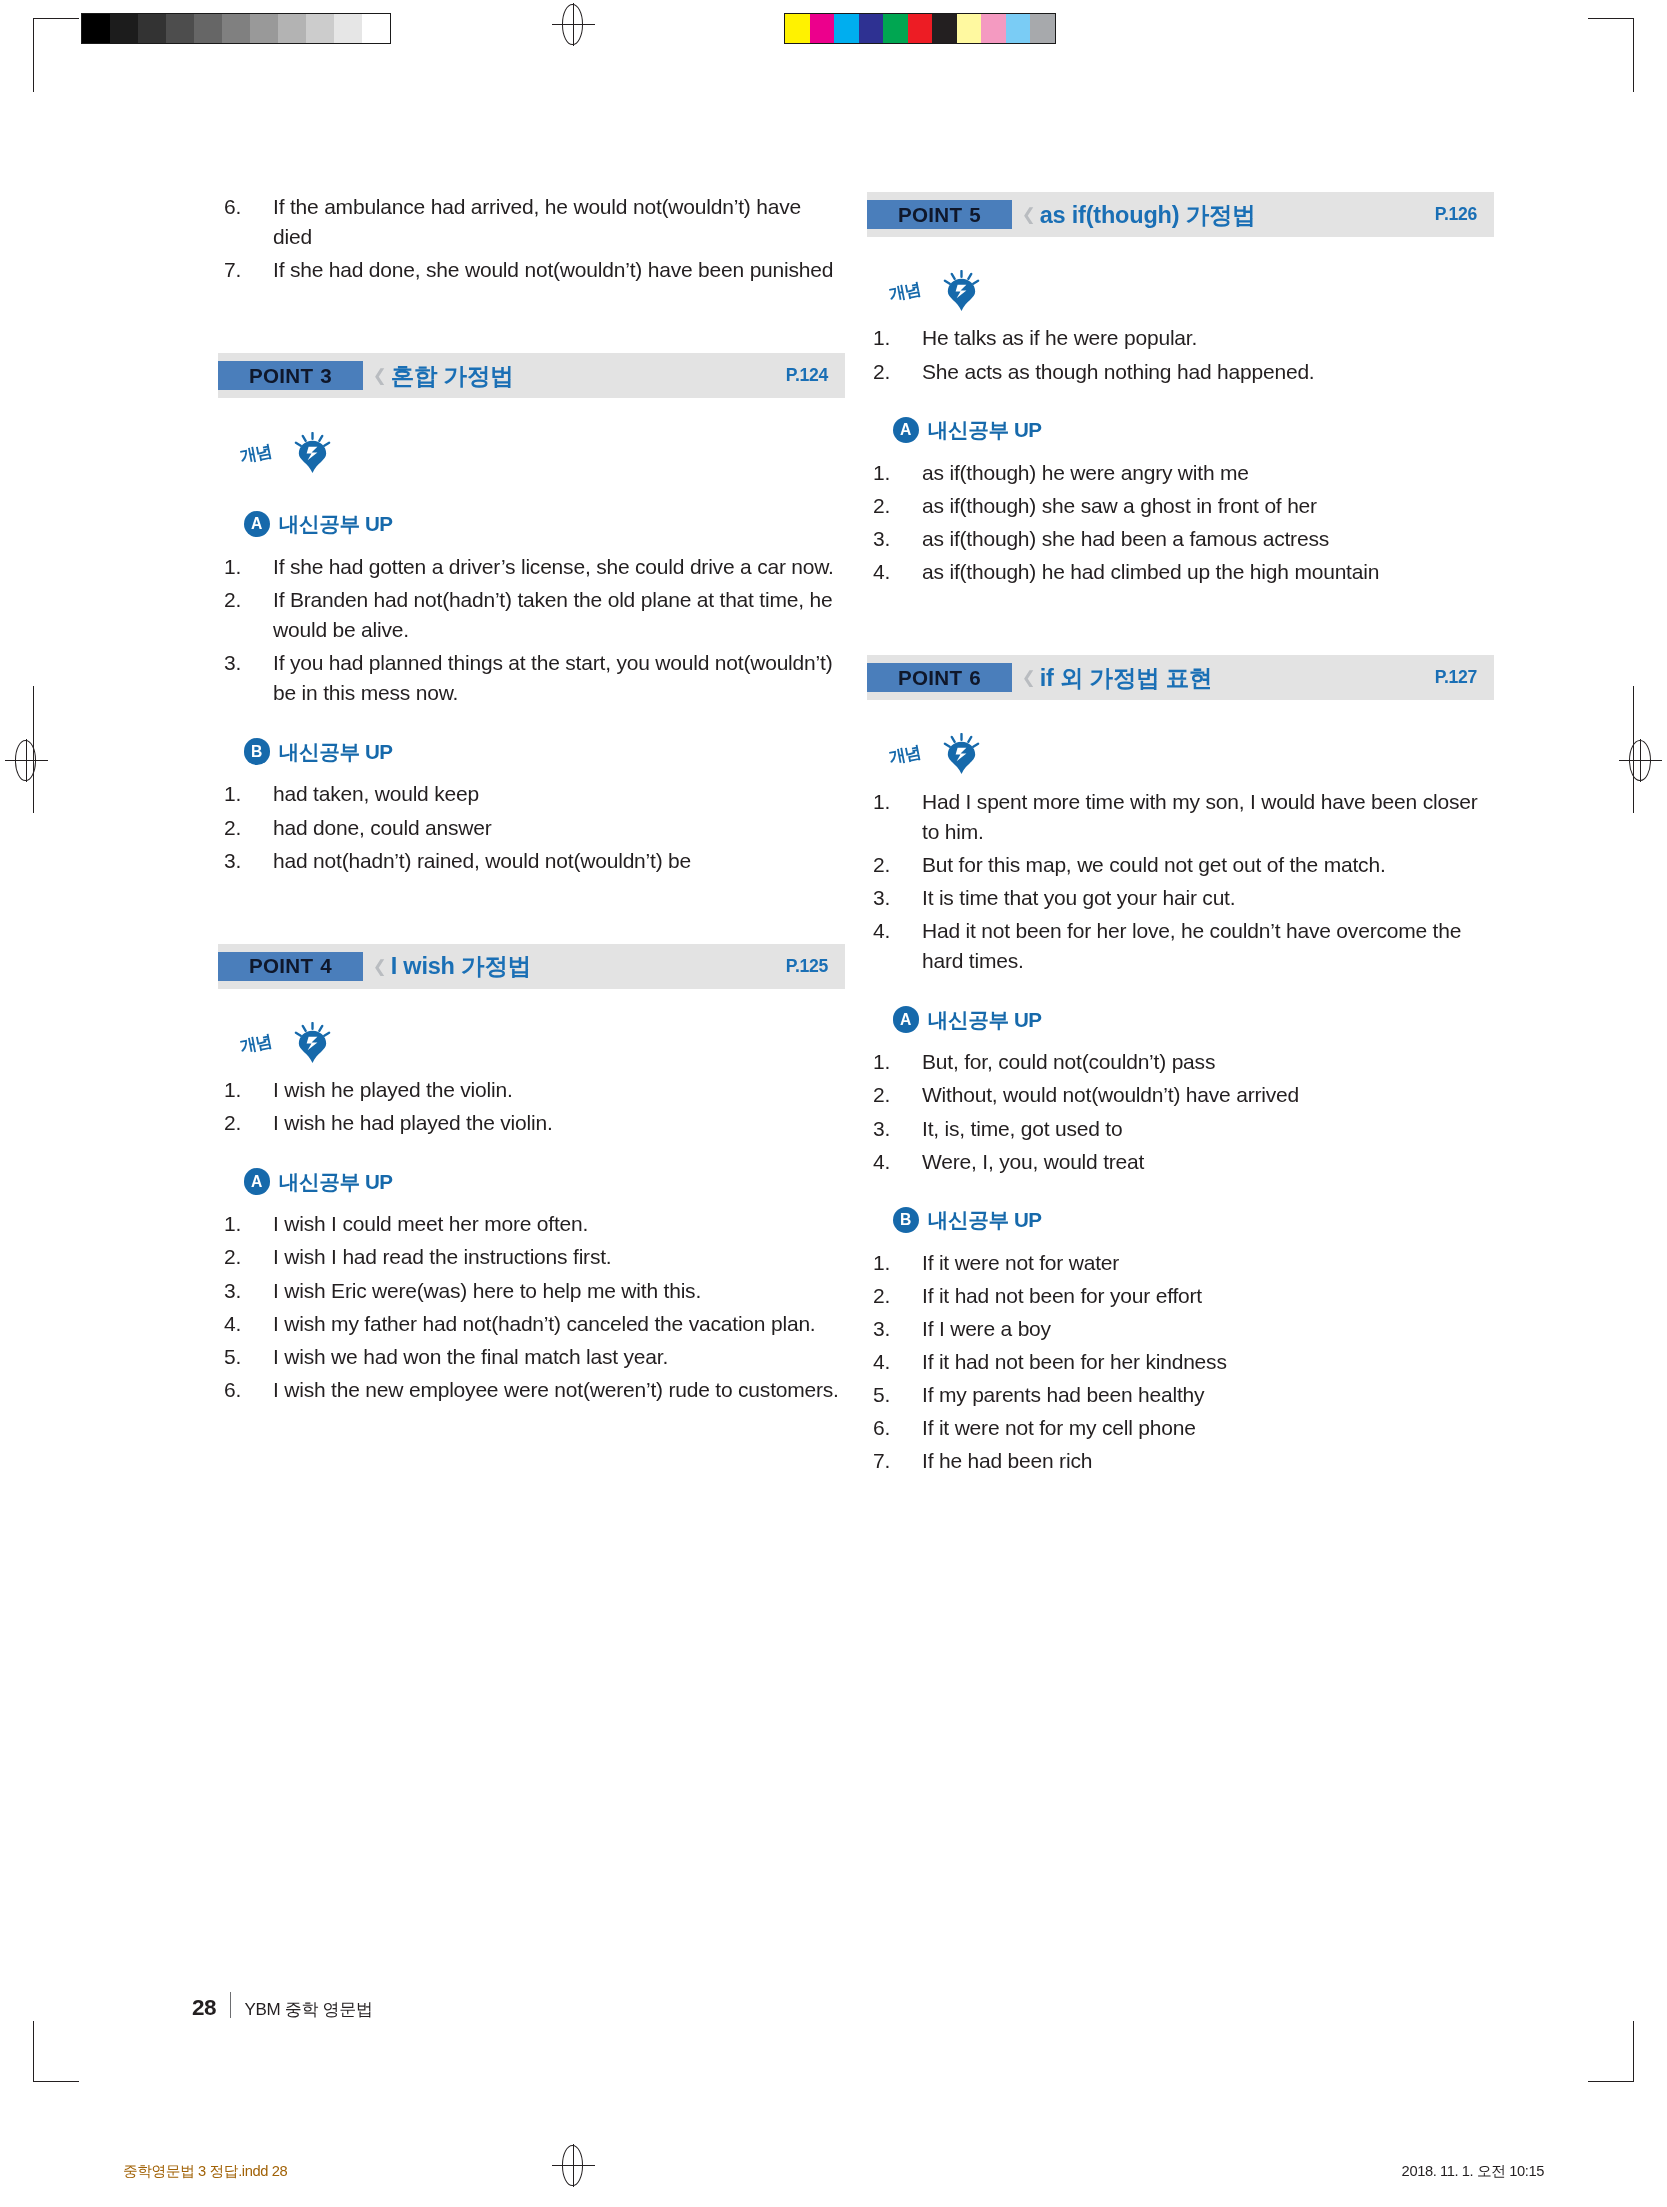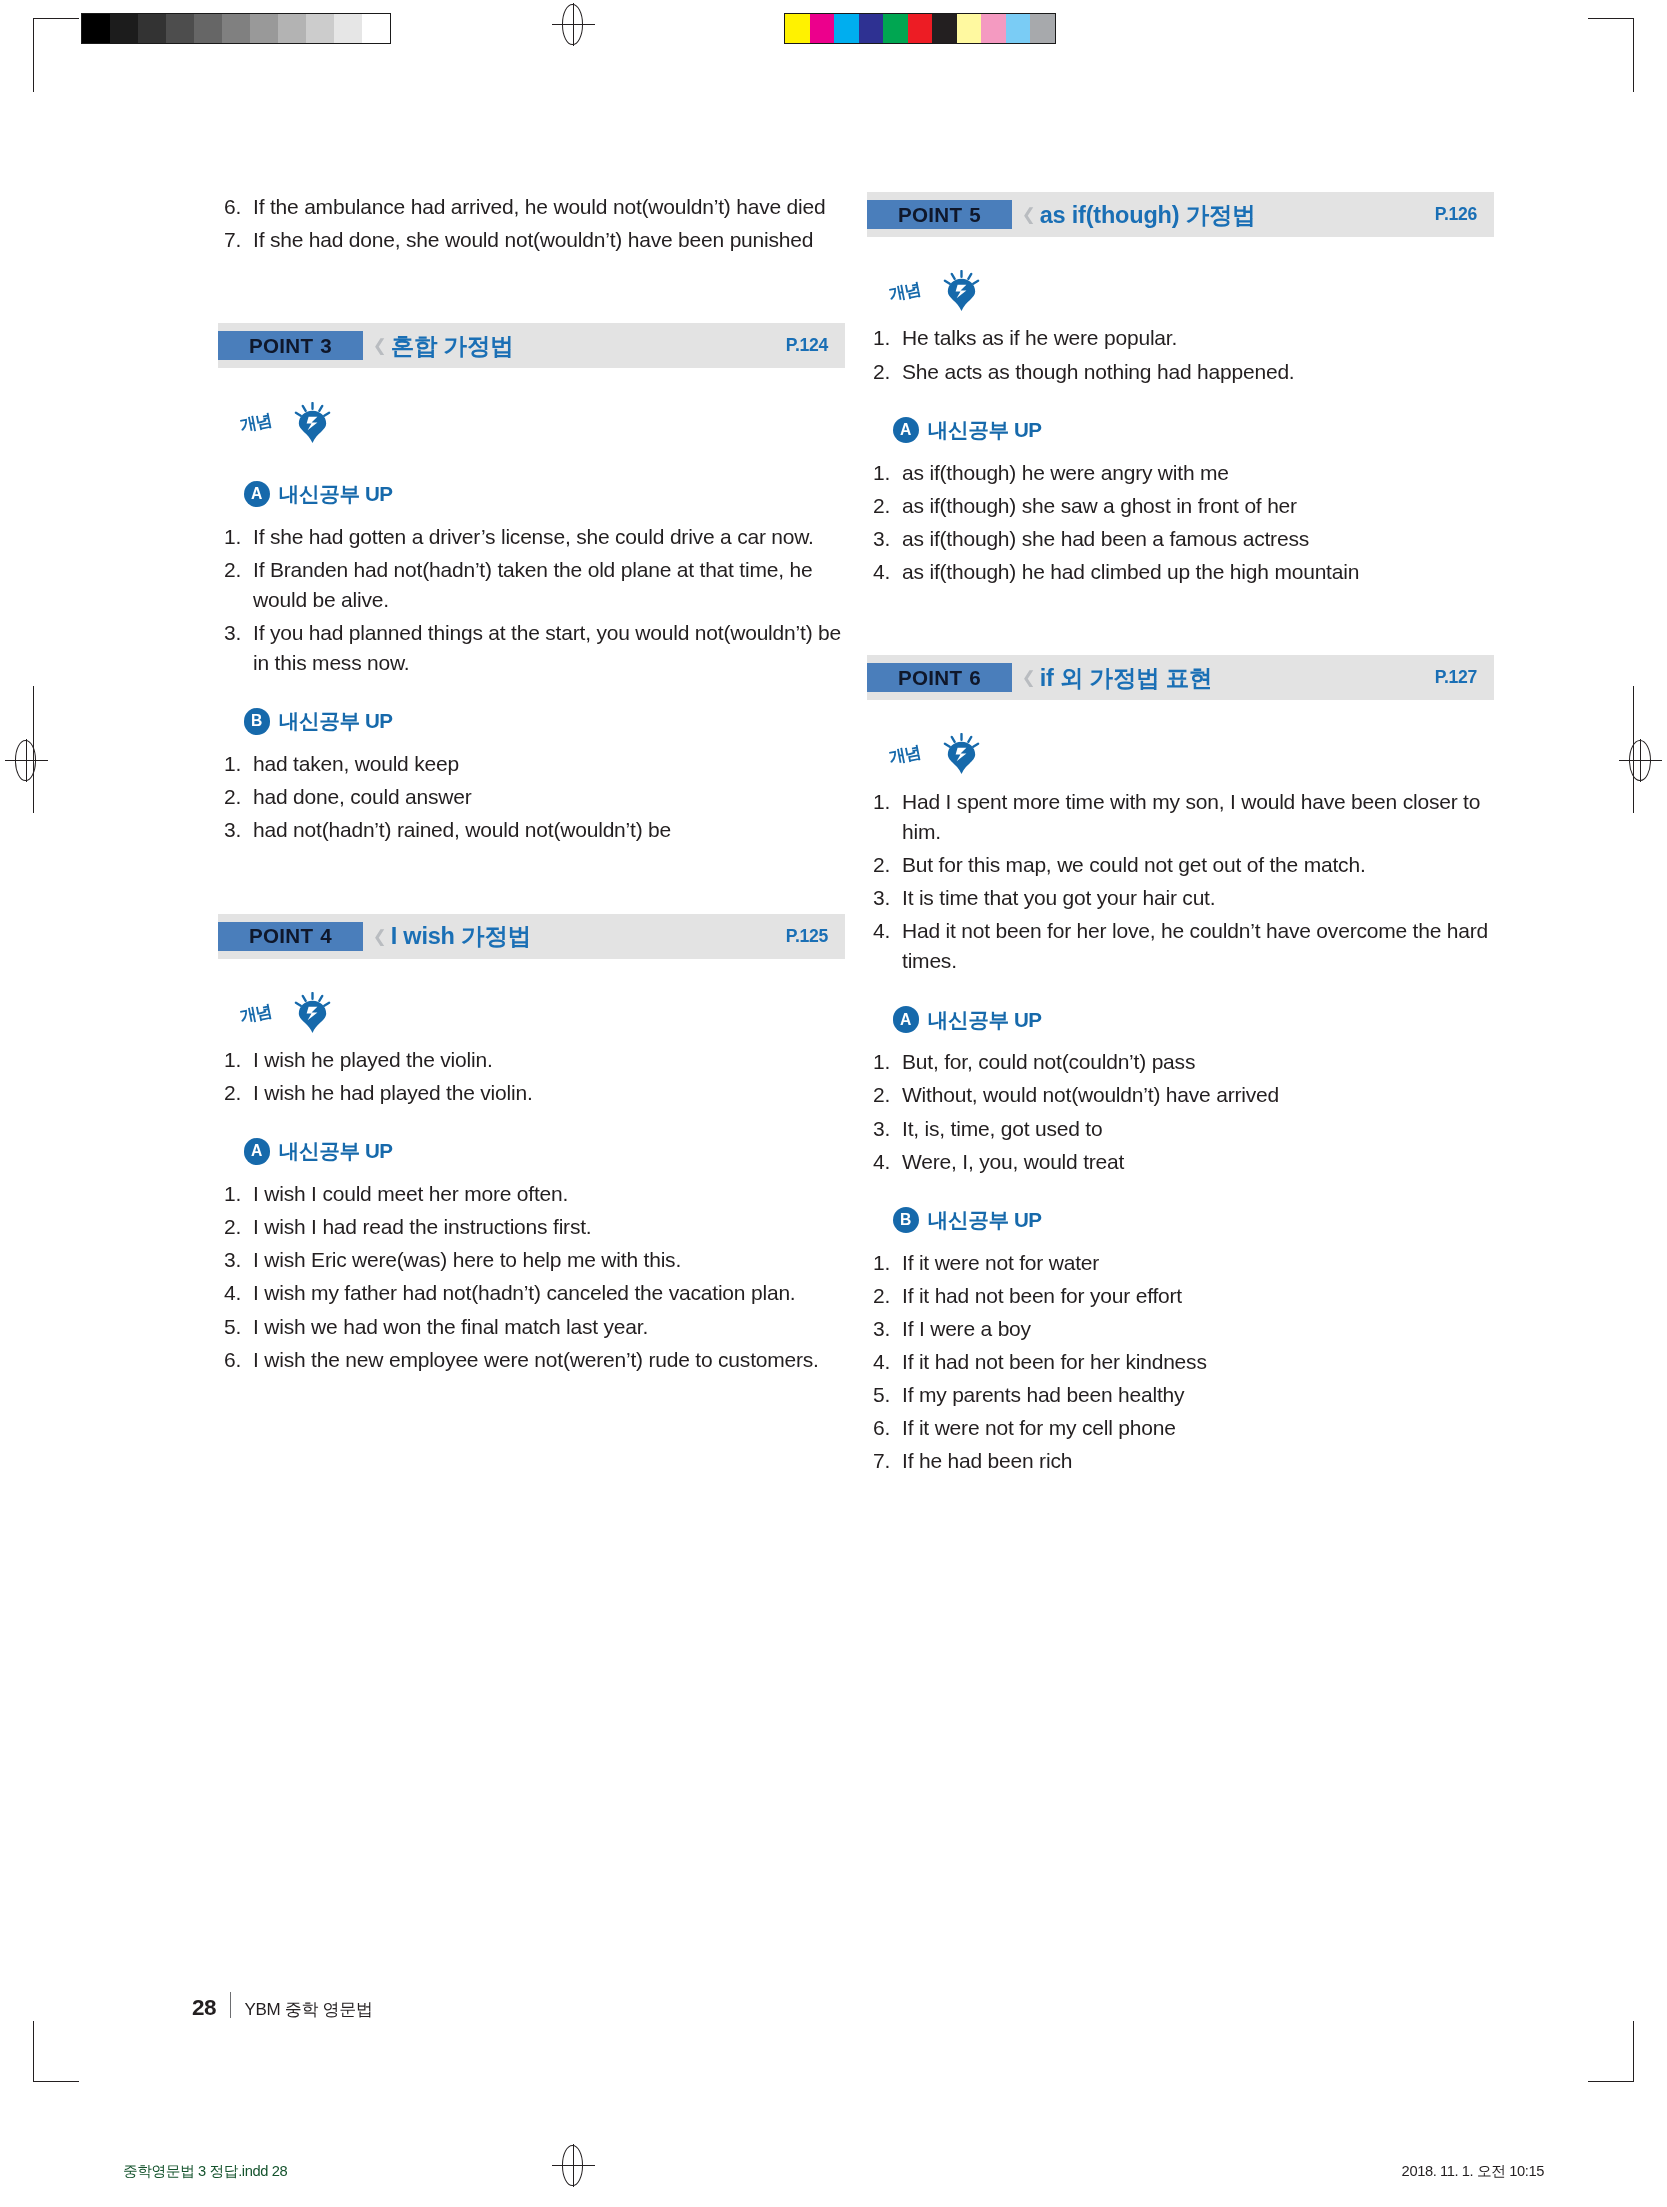--- a/index.html
+++ b/index.html
@@ -64,34 +64,34 @@
   }
   .sec-text{color:#1669ab;font-size:20.6px;font-weight:bold;letter-spacing:-0.4px;}
 
   
   ol.qlist{list-style:none;margin:0;padding:0;}
   ol.qlist li{
     display:flex;font-size:21px;line-height:1.44;color:#231f20;margin-bottom:2.9px;
     letter-spacing:-0.2px;
   }
   ol.qlist li .num{width:35px;flex:none;text-align:right;padding-right:11.8px;box-sizing:border-box;}
-  ol.qlist li .txt{flex:1;}
+  ol.qlist li .txt{flex:1;margin-left:20px;}
 
   .list-indent-a{margin-left:35px;}
   .list-indent-b{margin-left:25.5px;}
   .plain-line{font-size:21px;line-height:1.44;margin:2px 0 0 21.6px;letter-spacing:-0.2px;}
   .gap-lg{height:65px;}
 
   
   .footer{position:absolute;left:192px;bottom:186px;display:flex;align-items:baseline;gap:0;margin-top:34px;}
   .footer-num{font-size:22.5px;font-weight:bold;color:#231f20;letter-spacing:-0.5px;}
   .footer-rule{display:inline-block;width:1px;height:25.5px;background:#6d6e71;margin:0 13.7px;position:relative;top:2.9px;}
   .footer-txt{font-size:17px;color:#231f20;letter-spacing:-0.3px;}
 
-  .slug-left{position:absolute;left:123px;bottom:26.5px;font-size:14.7px;color:#14532d;letter-spacing:-0.4px;}
+  .slug-left{position:absolute;left:123px;bottom:26.5px;font-size:14.7px;color:#a16207;letter-spacing:-0.4px;}
   .slug-right{position:absolute;right:123px;bottom:26.5px;font-size:14.7px;color:#231f20;letter-spacing:-0.4px;}
 </style>
 </head>
 <body>
 
 <div class="greyscale-bar" id="greyBar">
     <span style="background: rgb(0, 0, 0);"></span>
     <span style="background: rgb(28, 28, 28);"></span>
     <span style="background: rgb(51, 51, 51);"></span>
     <span style="background: rgb(77, 77, 77);"></span>

